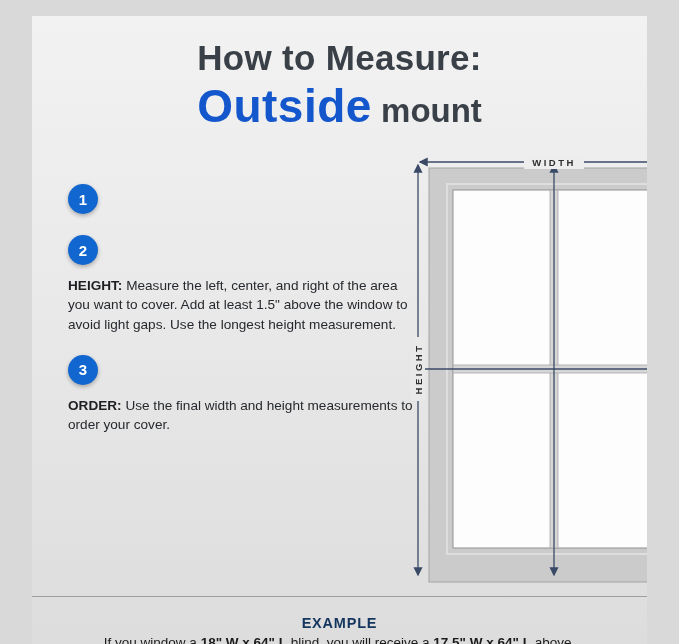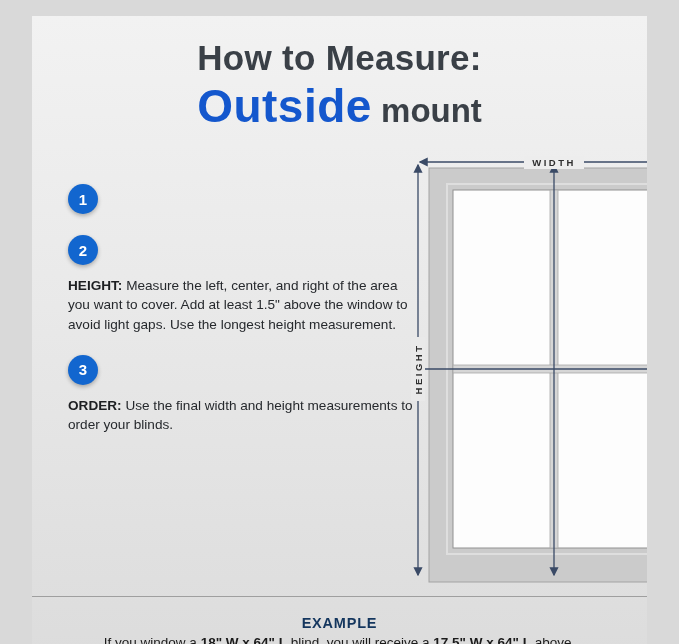--- a/index.html
+++ b/index.html
@@ -55,21 +55,21 @@
       <div class="badge">1</div>
     </div>
 
     <div class="step">
       <div class="badge">2</div>
       <p><b>HEIGHT:</b><span> Measure the left, center, and right of the area you want to cover. Add at least 1.5" above the window to avoid light gaps. Use the longest height measurement.</span></p>
     </div>
 
     <div class="step">
       <div class="badge">3</div>
-      <p><b>ORDER:</b><span> Use the final width and height measurements to order your blinds.</span></p>
+      <p><b>ORDER:</b><span> Use the final width and height measurements to order your cover.</span></p>
     </div>
 
   </div>
 
   <svg class="diagram" width="300" height="460" viewBox="0 0 300 460">
     <defs>
       <marker id="arr" viewBox="0 0 10 10" refX="8.5" refY="5" markerWidth="7" markerHeight="7" orient="auto-start-reverse">
         <path d="M0,0 L10,5 L0,10 z" fill="#3a4a66"></path>
       </marker>
     </defs>

